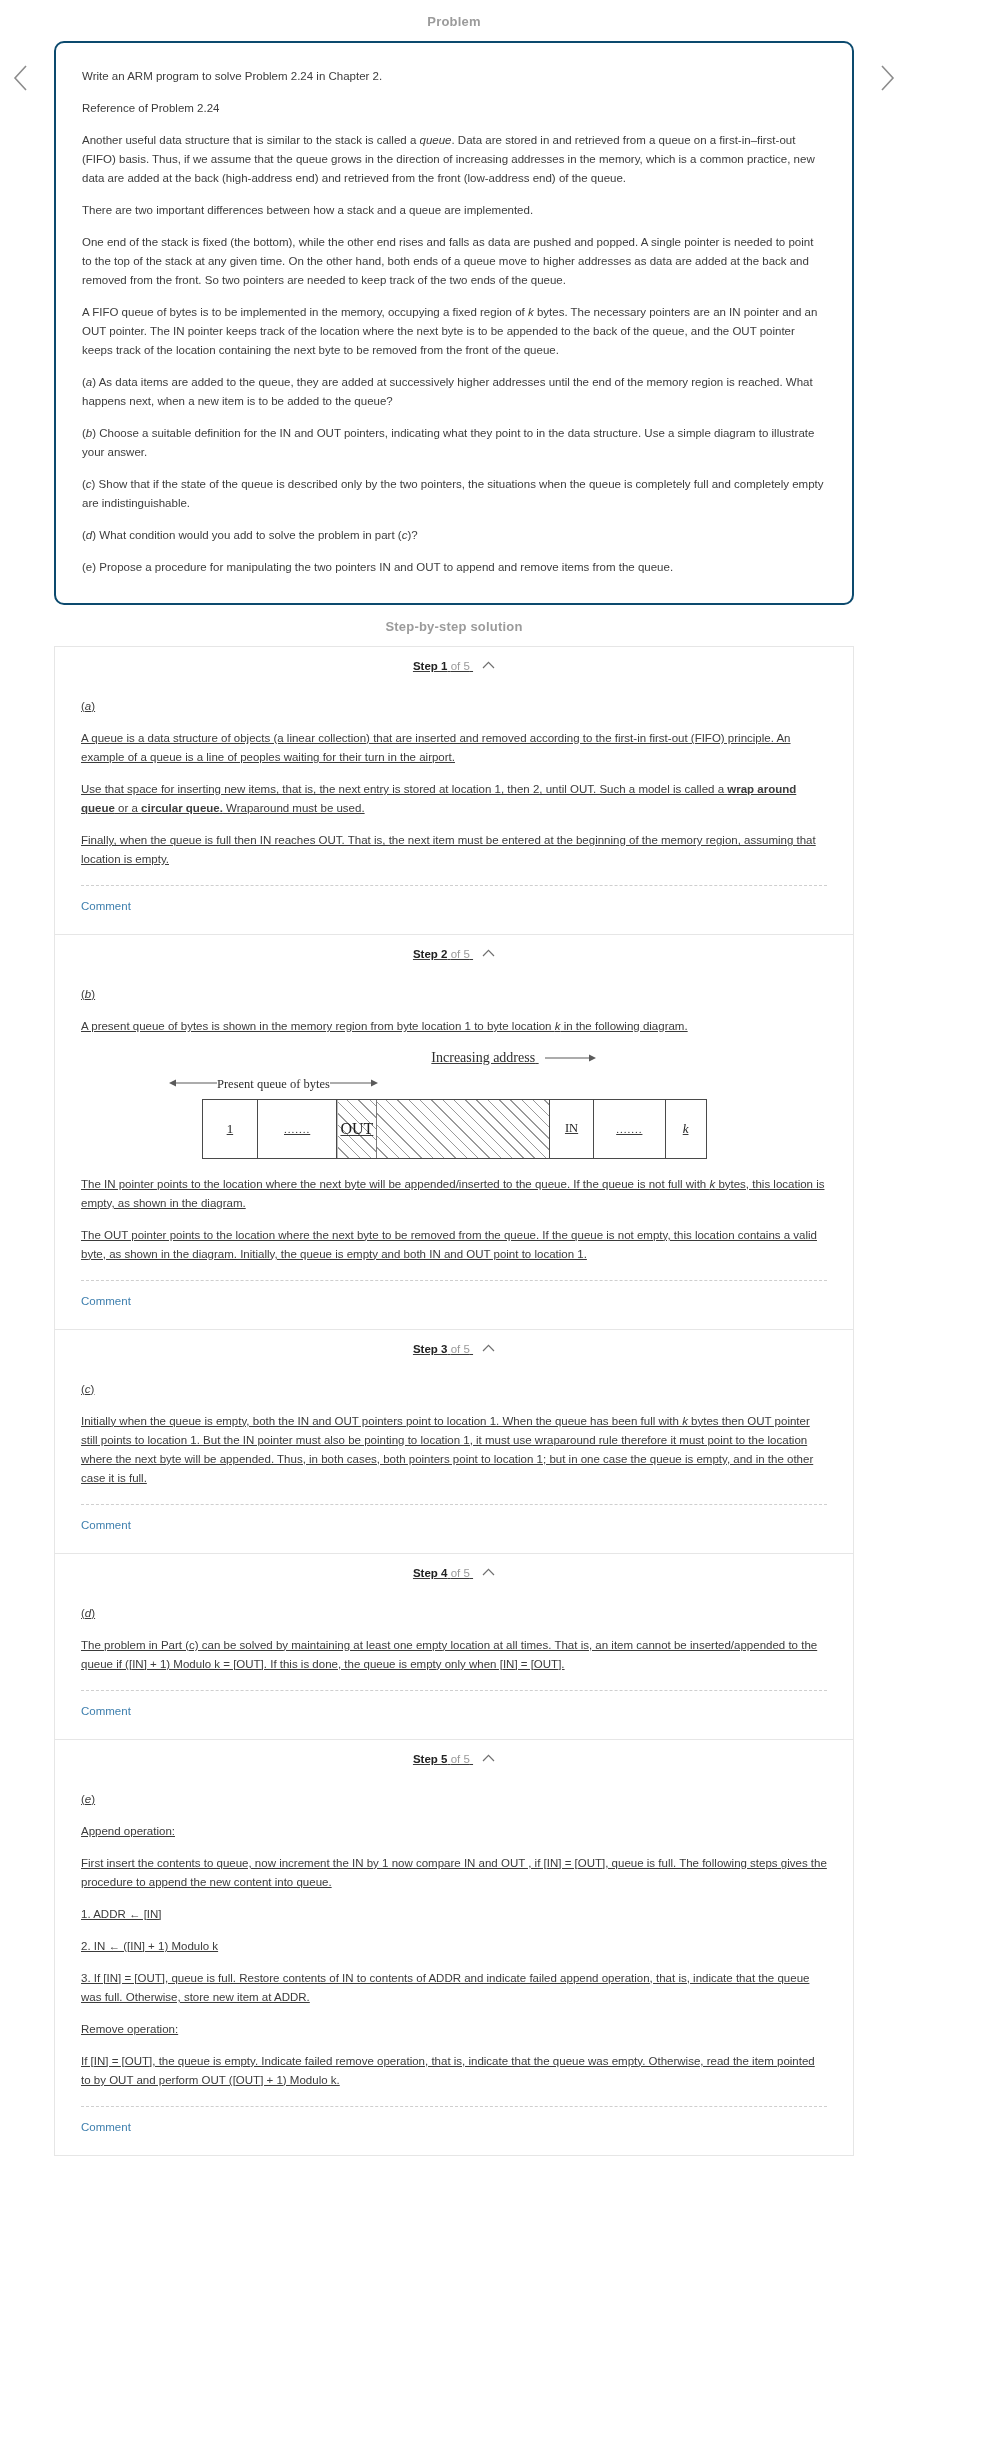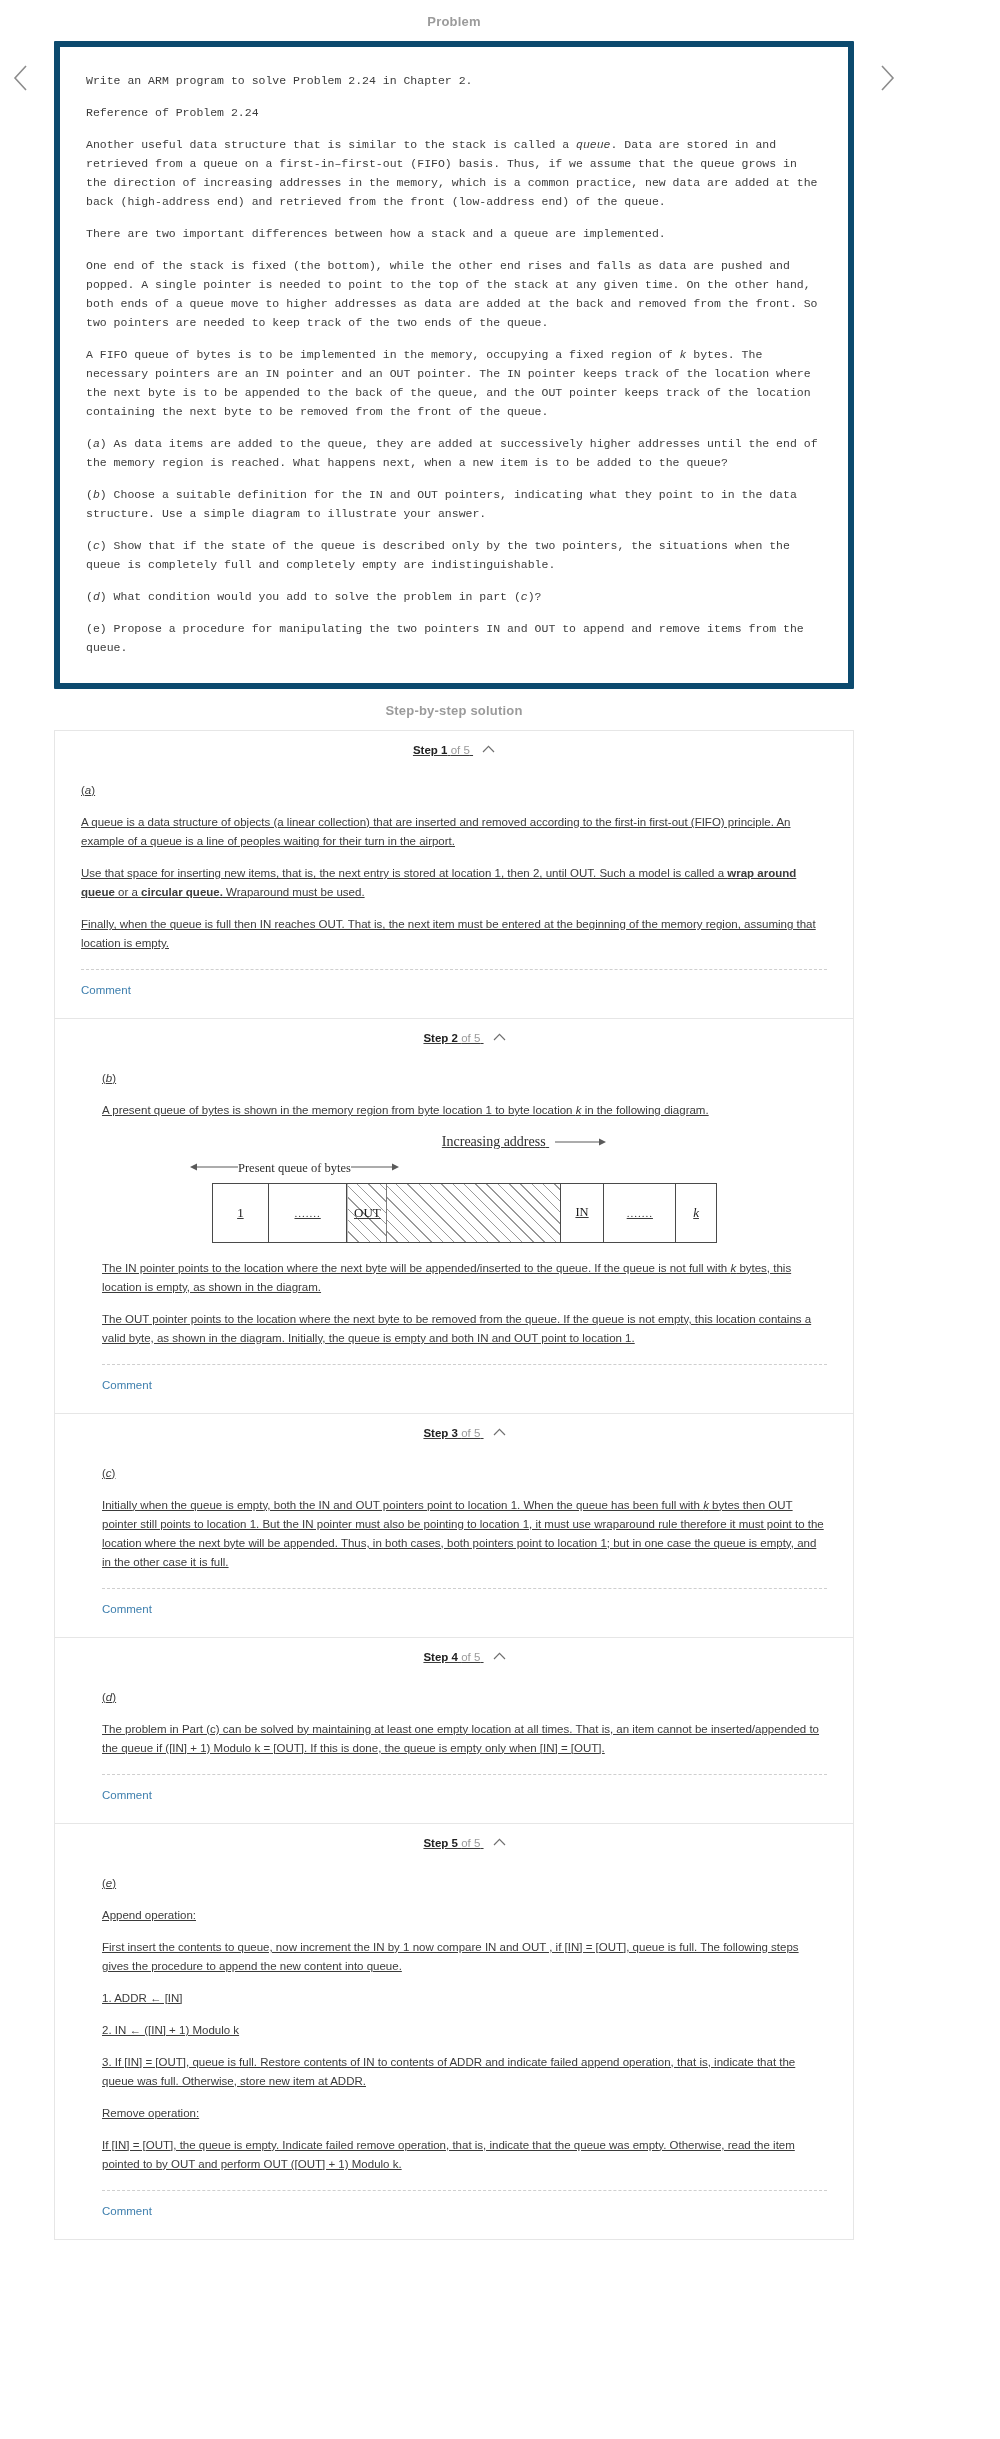--- a/index.html
+++ b/index.html
@@ -33,23 +33,22 @@
     user-select:none;
   }
   .nav-chevron svg{ display:block; }
   .nav-prev{ left:8px;  top:58px; }
   .nav-next{ right:8px; top:58px; }
 
   
   .card{
     margin:0 54px;
     background:#fff;
-    border:6px solid #0c4a6e;
-    border-radius:1px;
-    font-family:Liberation Mono, monospace;
+    border:2px solid #0c4a6e;
+    border-radius:10px;
   }
   .card-inner{ padding:22px 26px 20px 26px; }
 
   .problem-card .card-inner{ padding:24px 26px 26px 26px; }
 
   
   p.txt{
     font-size:11.5px;
     line-height:19px;
     margin:0 0 13px 0;
@@ -61,21 +60,21 @@
 
   
   .step-card{
     margin:0 54px;
     background:#fff;
     border:1px solid #e6e6e6;
     border-top:1px solid #e6e6e6;
     border-radius:0;
   }
   .step-stack{ margin:0;text-decoration:underline; }
-  .step-stack .step-card + .step-card{ border-top:none;padding-left:21px; }
+  .step-stack .step-card + .step-card{ border-top:none; }
 
   .step-header{
     text-align:center;
     padding:13px 0 11px;
     font-size:11.5px;
     color:#3c3c3c;
     cursor:pointer;
     user-select:none;
   }
   .step-header .sn{ font-weight:bold; color:#222; }
@@ -156,21 +155,21 @@
   .cell .dots{ letter-spacing:1px; font-size:11px; color:#333; }
   .hatch{
     background-image:repeating-linear-gradient(
       45deg,
       #ffffff 0px, #ffffff 7px,
       #9a9a9a 7px, #9a9a9a 8px
     );
   }
   .cell-1     { width:56px; }
   .cell-dots1 { width:79px; }
-  .cell-out   { width:40px; border-right:1.1px solid #7a7a7a; border-left:1.1px solid #bdbdbd; font-size:13px; }
+  .cell-out   { width:40px; border-right:1.1px solid #7a7a7a; border-left:1.1px solid #bdbdbd; font-size:16px; }
   .cell-mid   { width:174px; }
   .cell-in    { width:44px; font-size:12.5px; }
   .cell-dots2 { width:72px; }
   .cell-k     { width:40px; font-style:italic; }
 </style>
 </head>
 <body>
 
 <div class="page">
 

